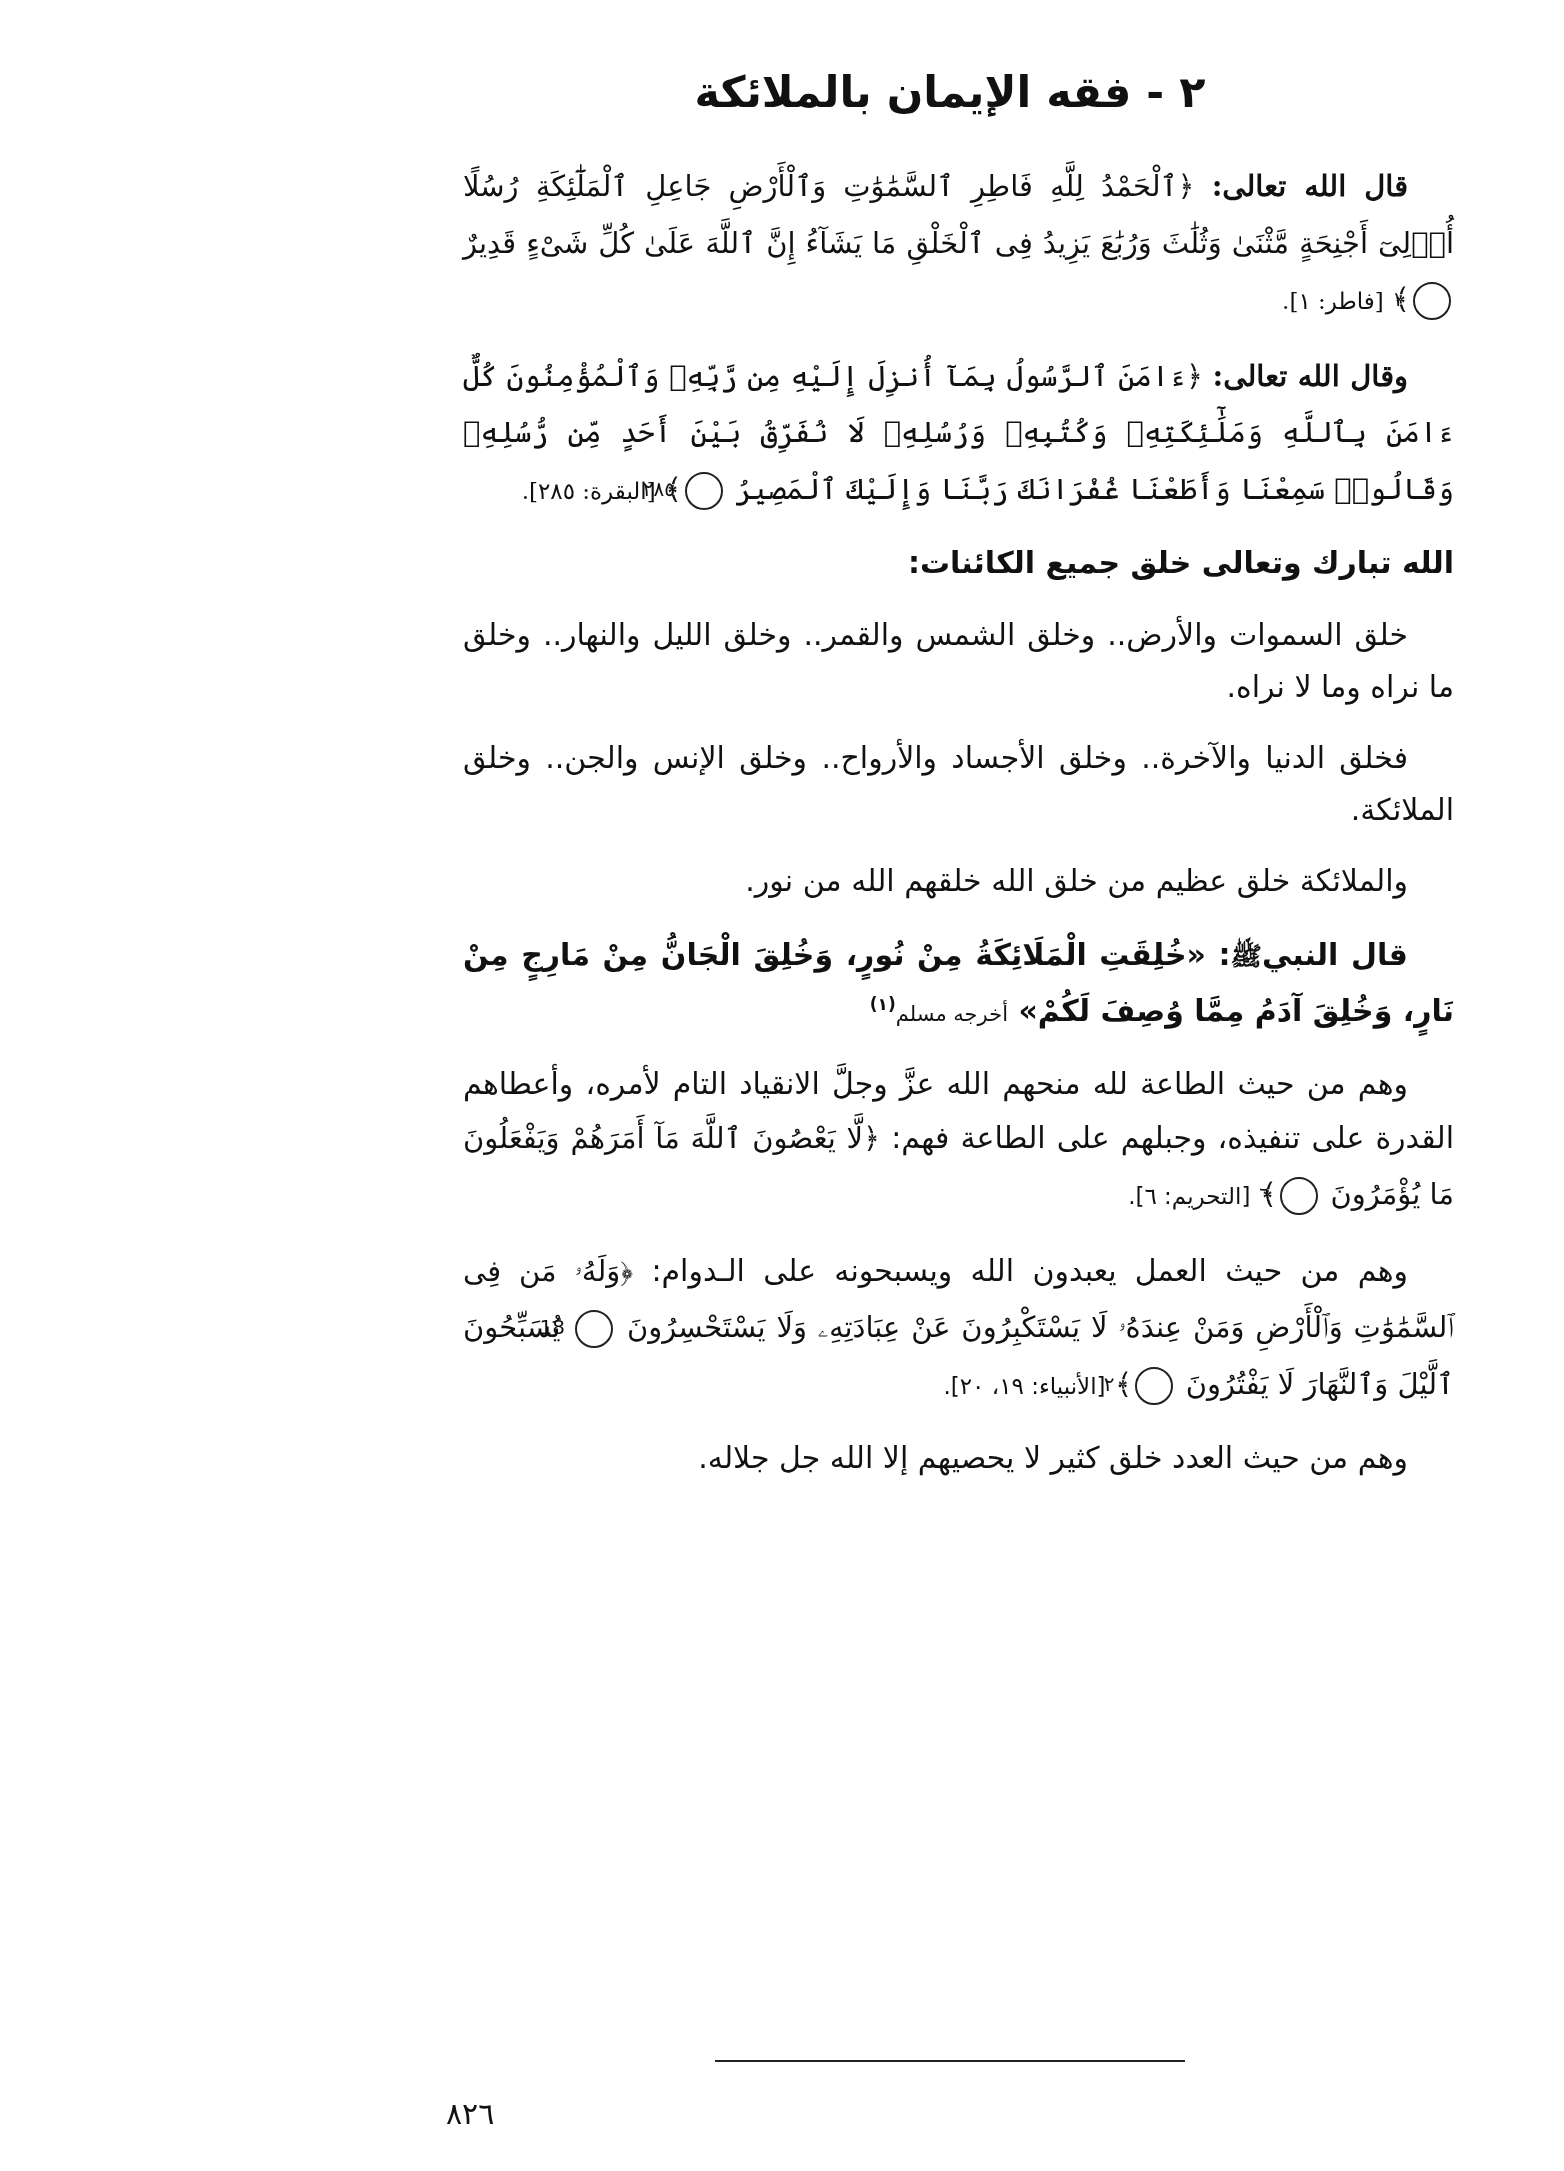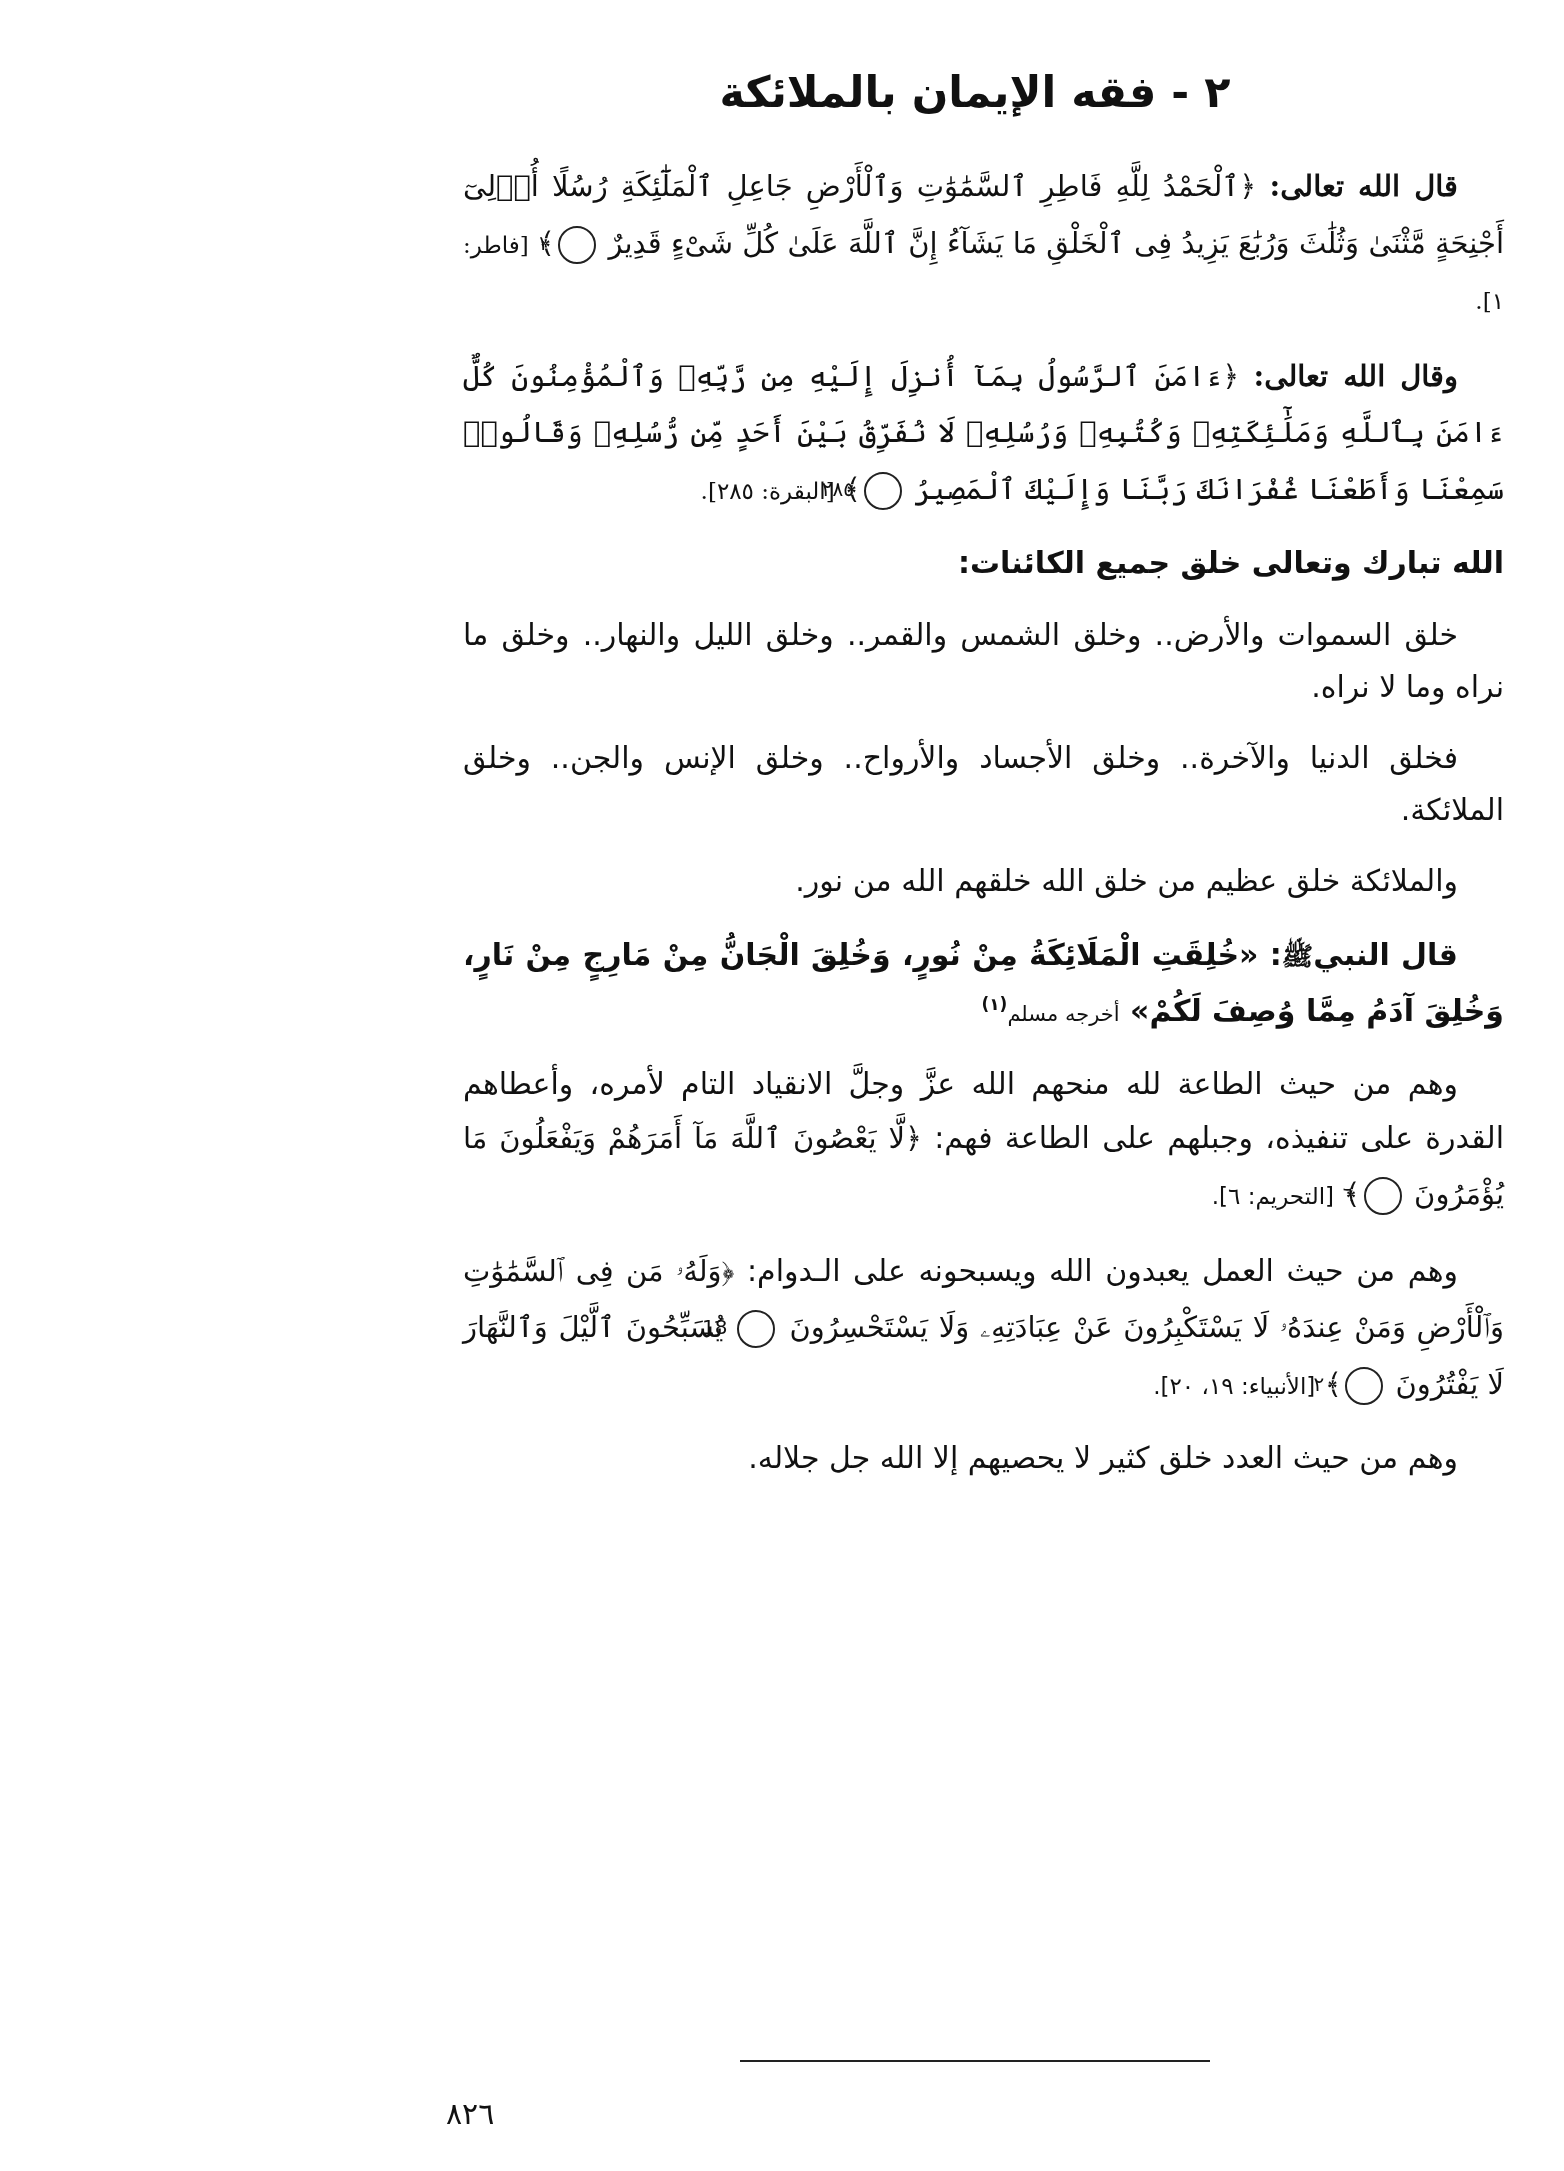--- a/index.html
+++ b/index.html
@@ -12,21 +12,21 @@
     height: 2171px;
     font-family: "DejaVu Sans", "Liberation Sans", sans-serif;
     color: #111111;
     position: relative;
     overflow: hidden;
   }
   .page {
     box-sizing: border-box;
     width: 1268px;
     height: 2171px;
-    padding: 52px 60px 40px 150px;
+    padding: 52px 110px 40px 150px;
     display: flex;
     flex-direction: column;
   }
   .chapter-title {
     text-align: center;
     font-size: 43px;
     font-weight: bold;
     letter-spacing: 0px;
     margin: 10px 0 36px 0;
     line-height: 1.4;

